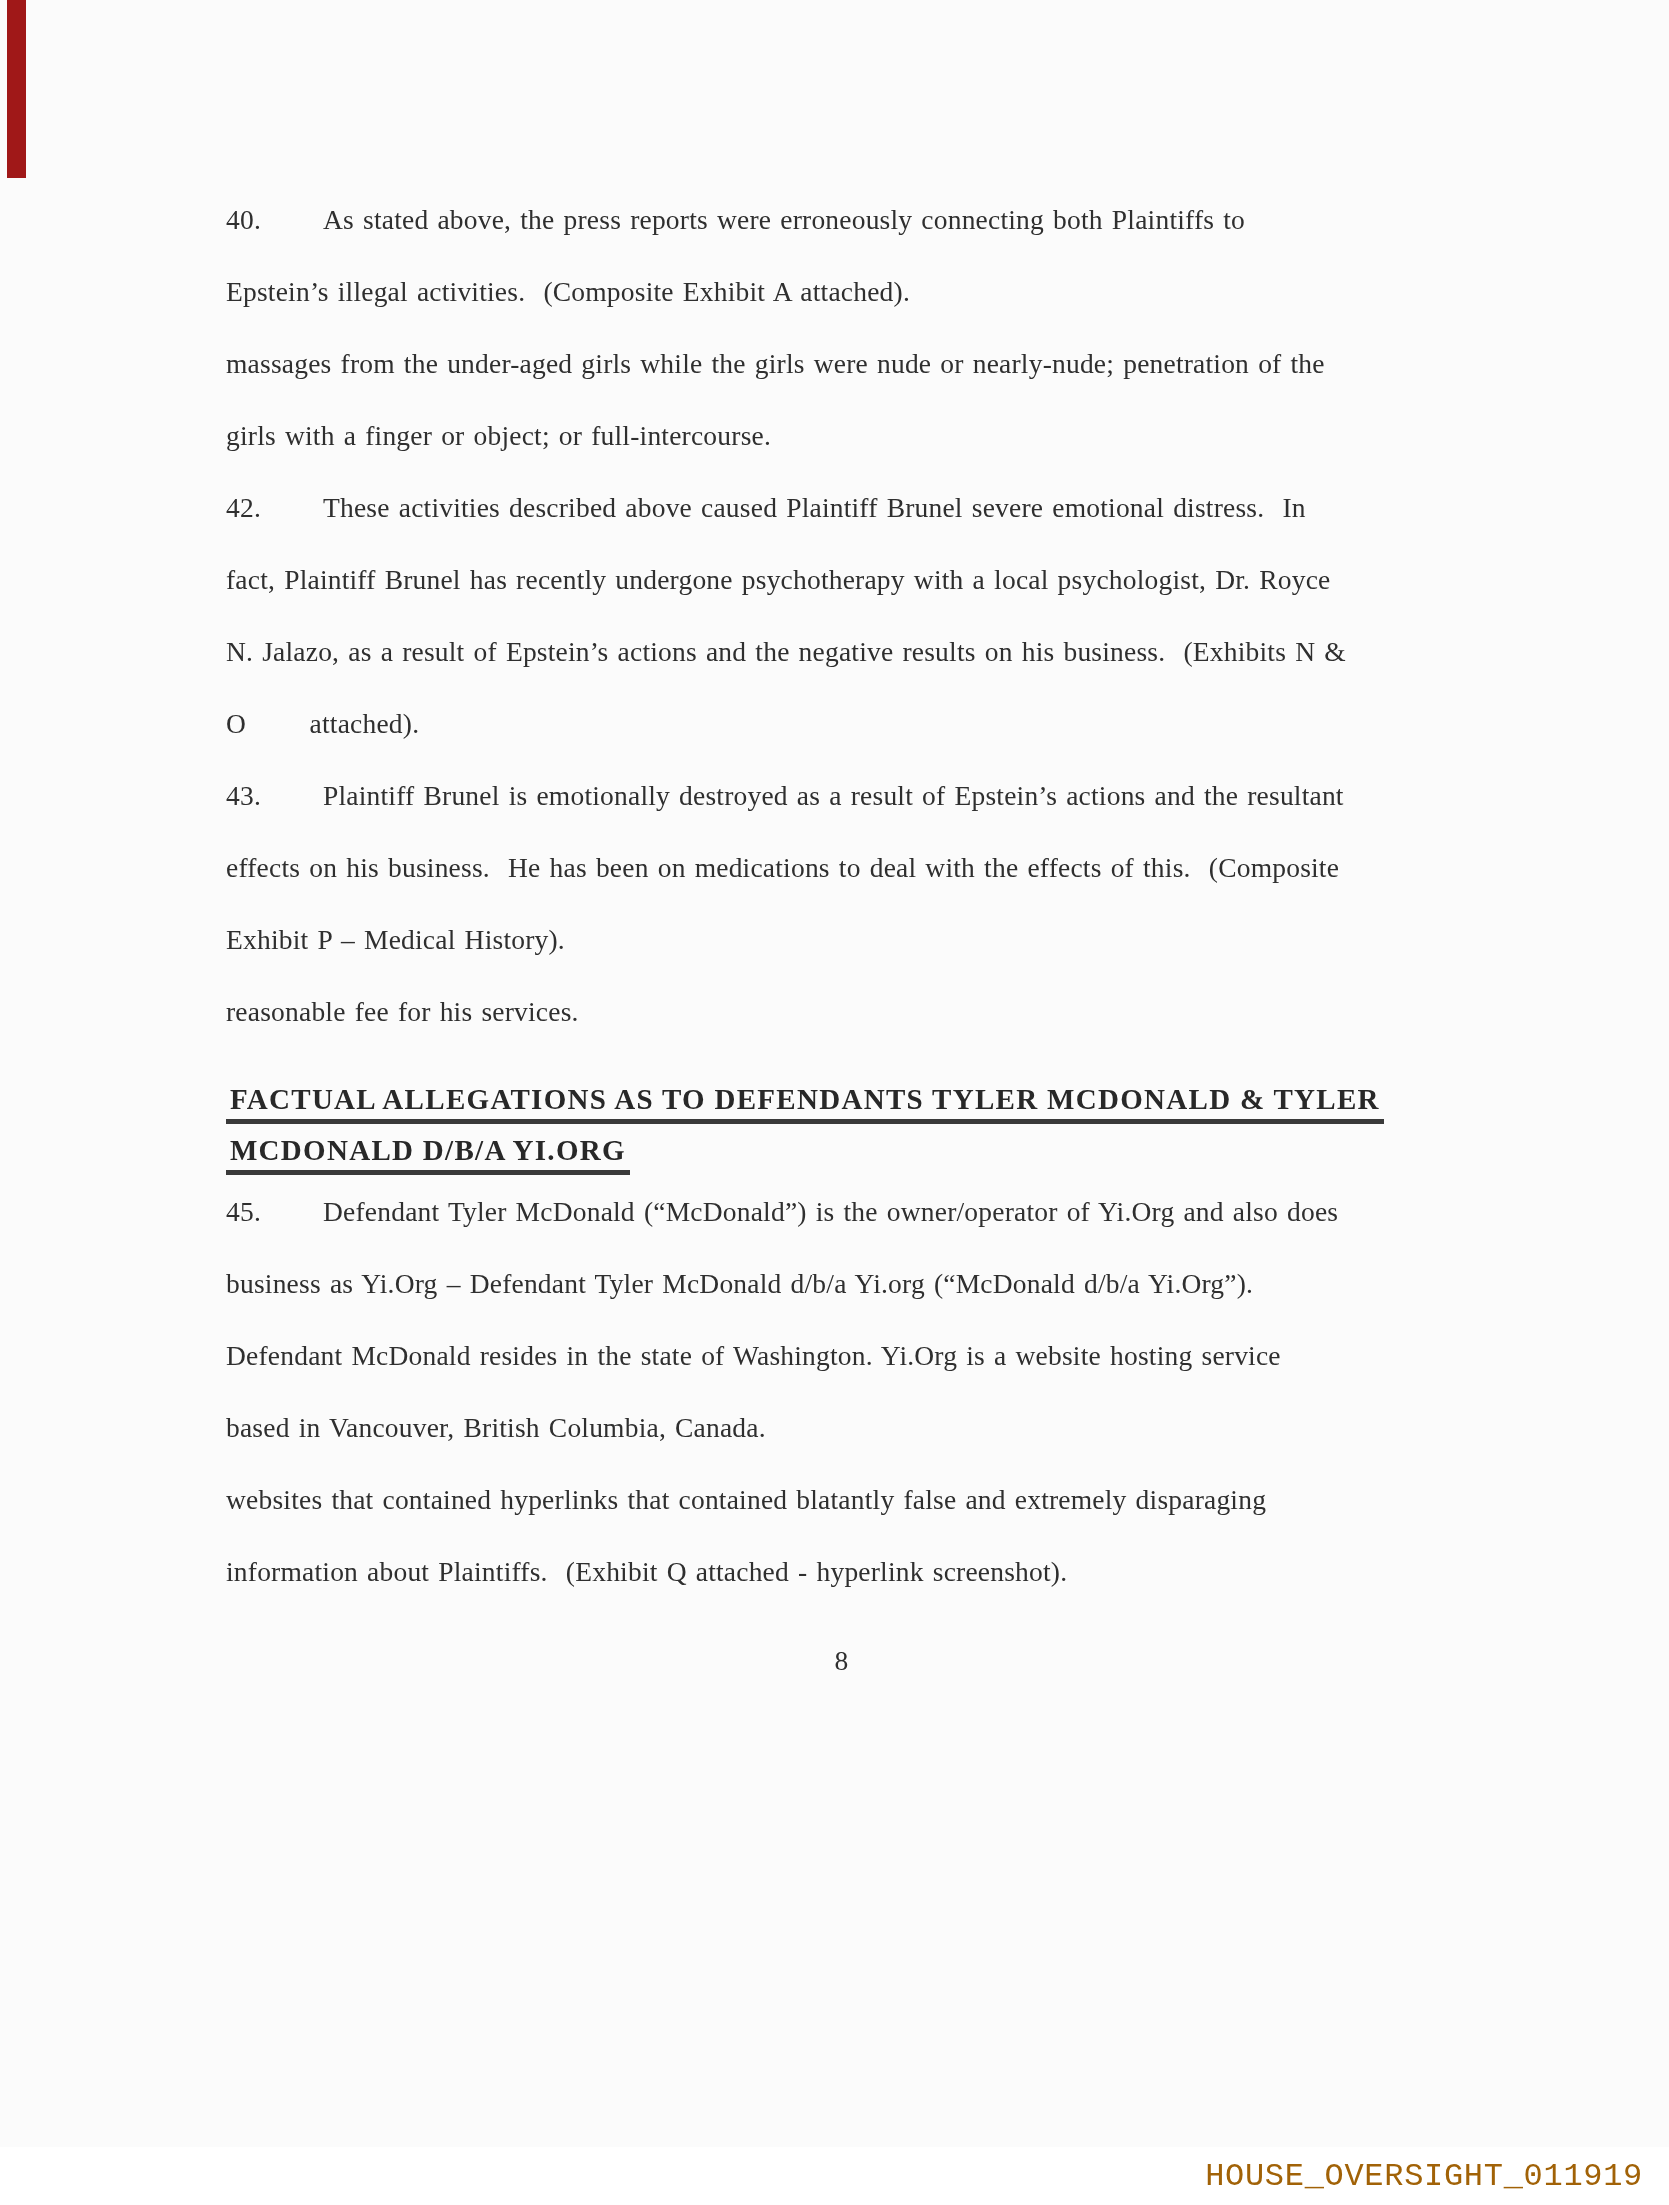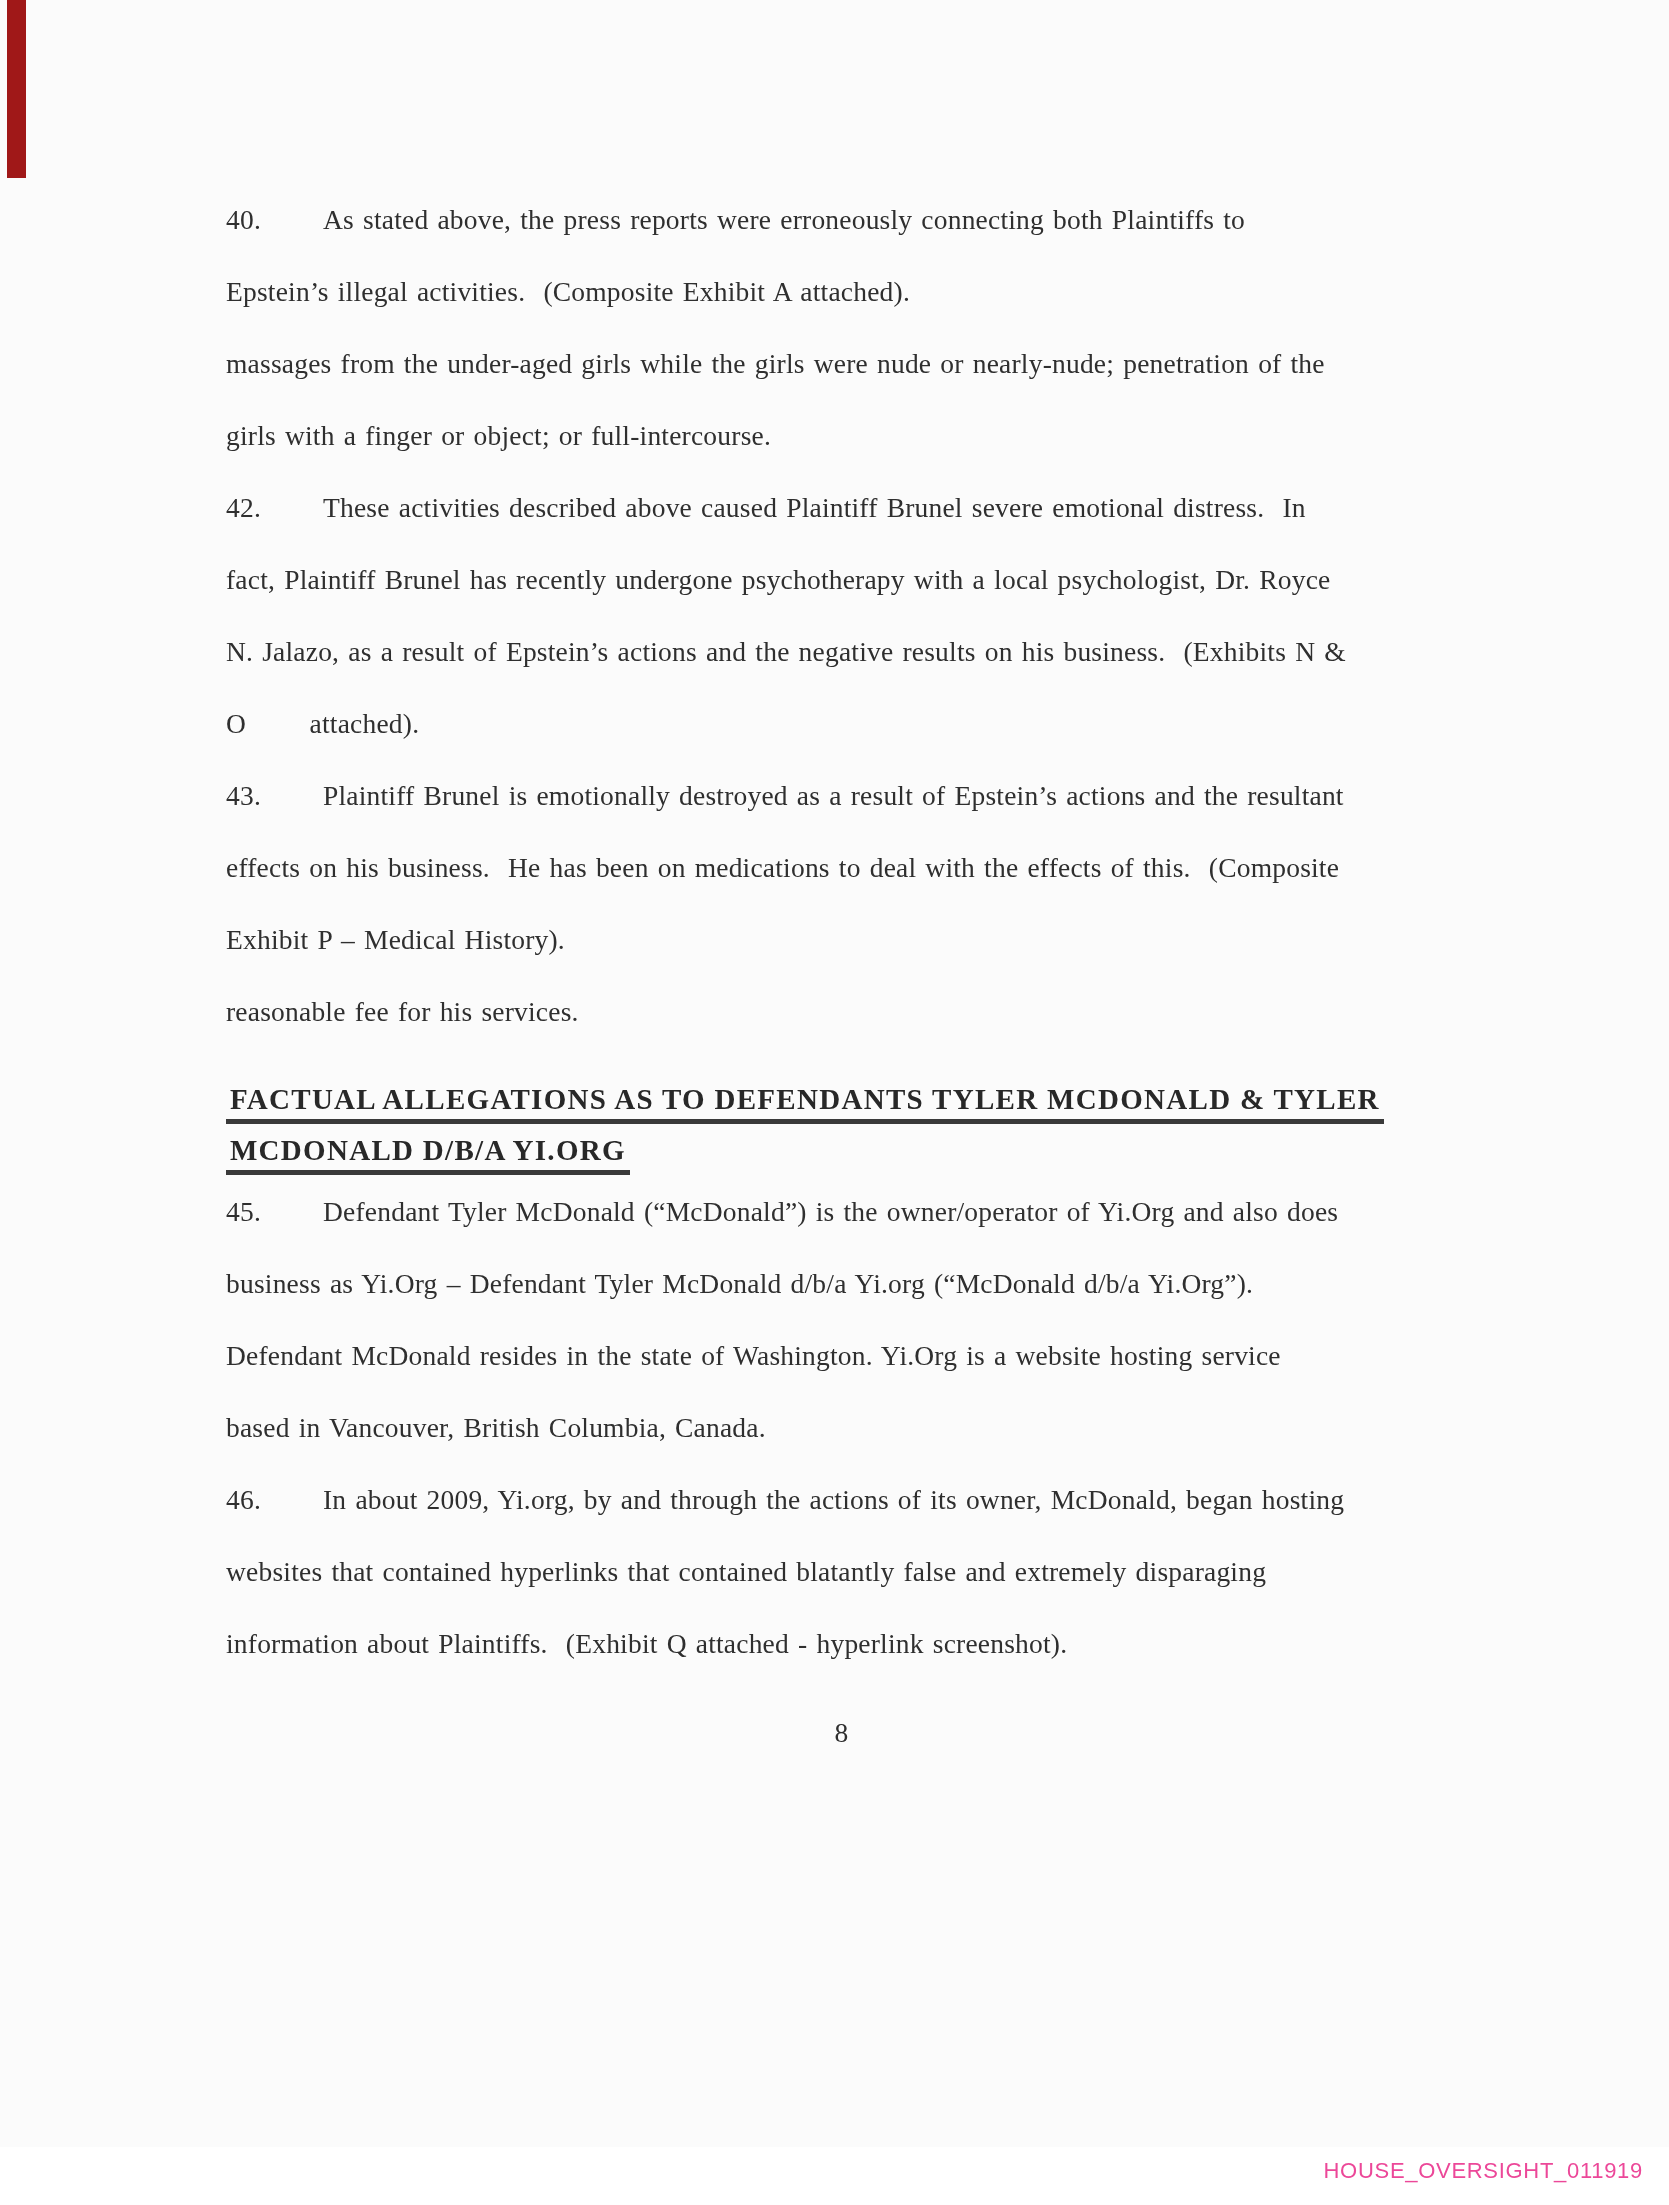--- a/index.html
+++ b/index.html
@@ -61,24 +61,24 @@
     left: 0;
     top: 2147px;
     width: 1669px;
     height: 58px;
     background: #ffffff;
   }
   .footer-text {
     position: absolute;
     top: 10.5px;
     right: 26px;
-    font-family: Liberation Sans, sans-serif;
-    font-size: 22px;
+    font-family: Liberation Mono, monospace;
+    font-size: 32px;
     letter-spacing: 0.7px;
-    color: #ec4899;
+    color: #a16207;
   }
 </style>
 </head>
 <body>
 
 <div class="red-stripe"></div>
 
 <div class="content">
 
   <div class="line"><span class="num">40.</span><span>As stated above, the press reports were erroneously connecting both Plaintiffs to</span></div>
@@ -101,21 +101,20 @@
   <div class="heading-block">
     <div class="heading-line"><span class="hl">FACTUAL ALLEGATIONS AS TO DEFENDANTS TYLER MCDONALD &amp; TYLER</span></div>
     <div class="heading-line"><span class="hl">MCDONALD D/B/A YI.ORG</span></div>
   </div>
 
   <div class="line"><span class="num">45.</span><span>Defendant Tyler McDonald (“McDonald”) is the owner/operator of Yi.Org and also does</span></div>
   <div class="line"><span>business as Yi.Org – Defendant Tyler McDonald d/b/a Yi.org (“McDonald d/b/a Yi.Org”).</span></div>
   <div class="line"><span>Defendant McDonald resides in the state of Washington. Yi.Org is a website hosting service</span></div>
   <div class="line"><span>based in Vancouver, British Columbia, Canada.</span></div>
 
-  <div class="line"><span class="num">46.</span><span>In about 2009, Yi.org, by and through the actions of its owner, McDonald, began hosting</span></div>
   <div class="line"><span>websites that contained hyperlinks that contained blatantly false and extremely disparaging</span></div>
   <div class="line"><span>information about Plaintiffs.  (Exhibit Q attached - hyperlink screenshot).</span></div>
 
   <div class="line pagenum"><span>8</span></div>
 
 </div>
 
 <div class="footer-band">
   <div class="footer-text">HOUSE_OVERSIGHT_011919</div>
 </div>

